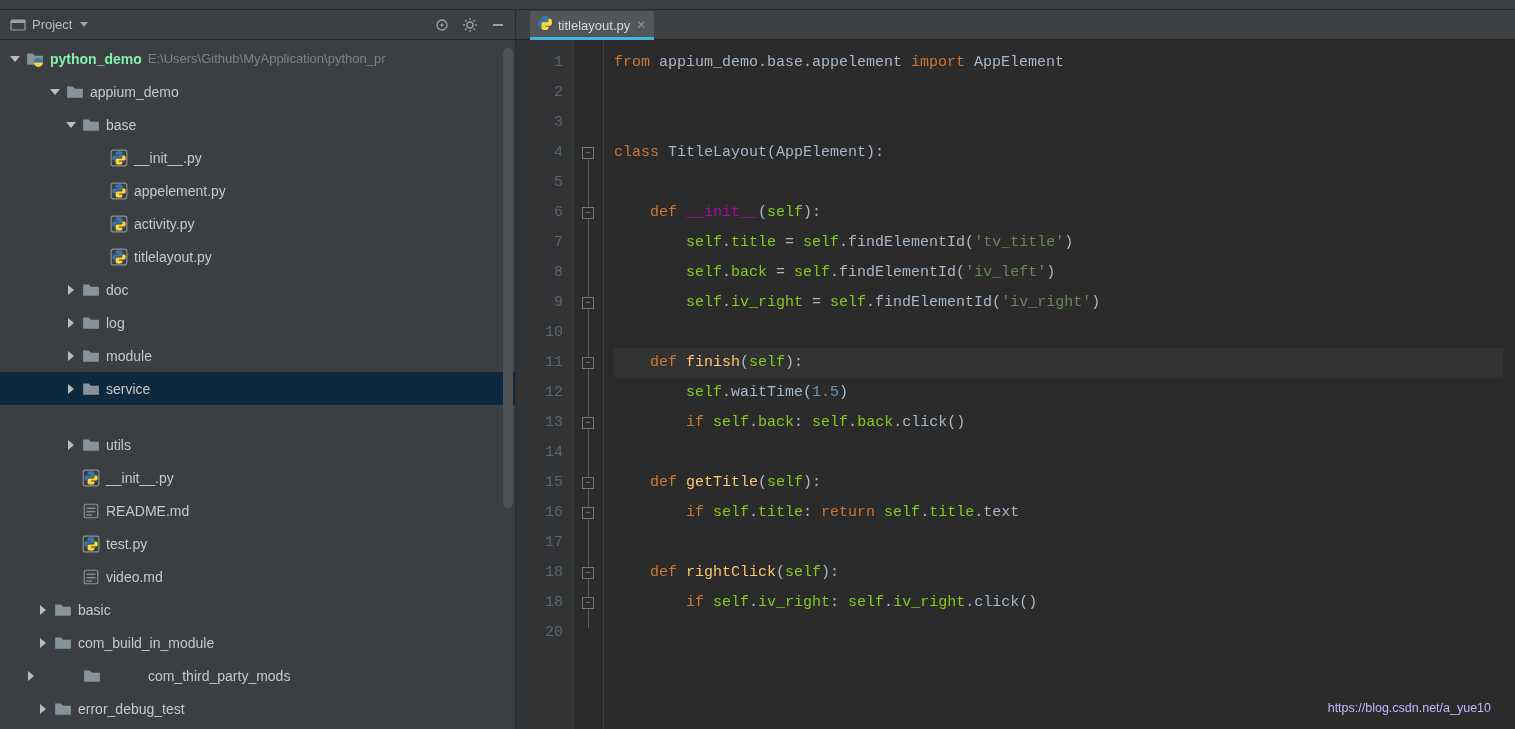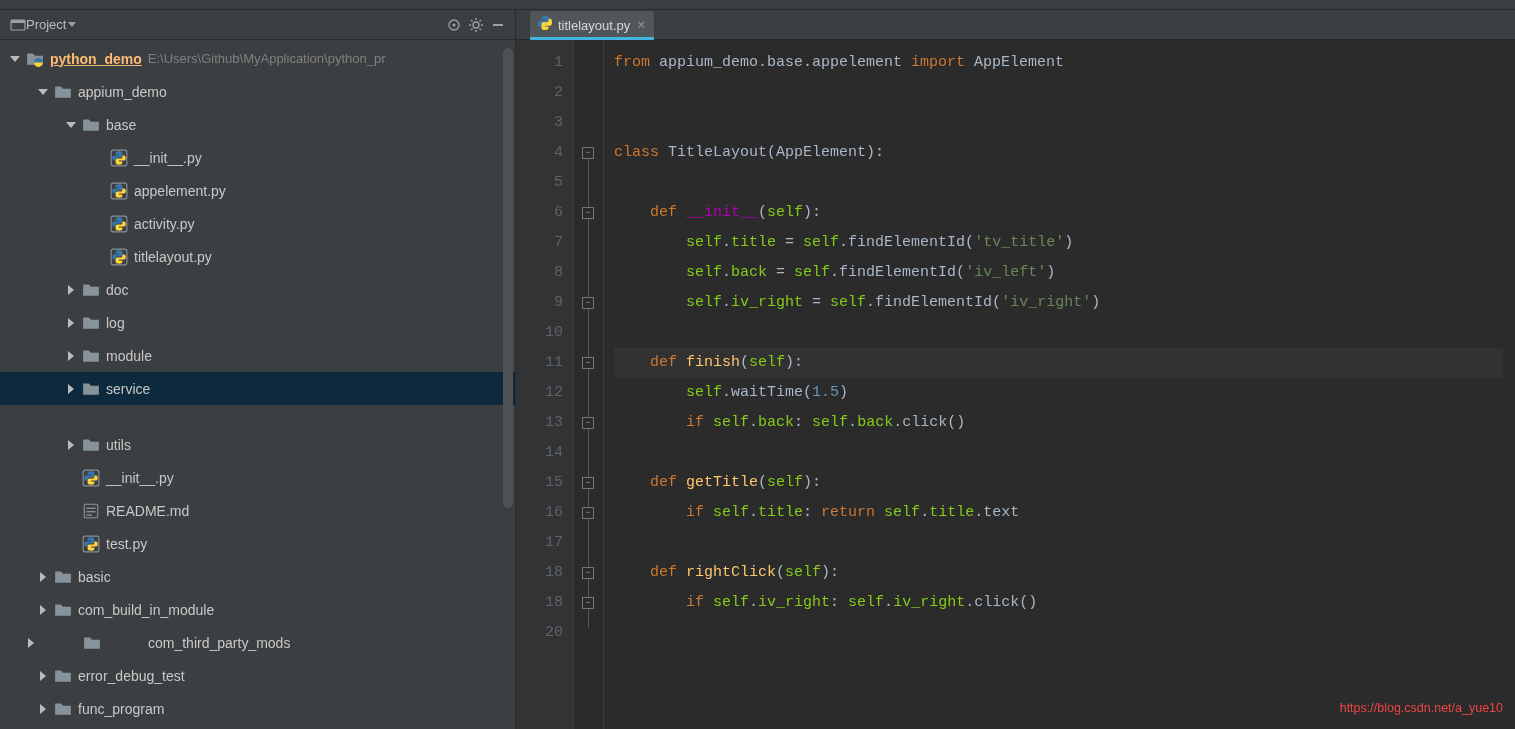--- a/index.html
+++ b/index.html
@@ -28,21 +28,21 @@
   flex-direction: column;
   border-right: 1px solid #2b2b2b;
   position: relative;
 }
 .sidebar-header {
   display: flex;
   align-items: center;
   height: 30px;
   border-bottom: 1px solid #2b2b2b;
   padding: 0 6px 0 10px;
-  gap: 0;
+  gap: 6px;
 }
 .proj-icon {
   width: 16px; height: 16px;
   display: inline-flex; align-items: center; justify-content: center;
 }
 .proj-label { color: #bbbbbb; font-size: 13px; }
 .chev-down {
   width: 0; height: 0;
   border-left: 4px solid transparent;
   border-right: 4px solid transparent;
@@ -100,21 +100,21 @@
 }
 .arrow.none { visibility: hidden; }
 .node-icon {
   width: 18px; height: 18px;
   margin-right: 6px;
   display: inline-flex; align-items: center; justify-content: center;
   flex-shrink: 0;
 }
 .node-label { color: #c8c8c8; }
 .node-path { color: #808080; margin-left: 6px; font-size: 13px; }
-.tree-row.root .node-label { font-weight: bold; color: #fdba74; text-decoration: underline; }
+.tree-row.root .node-label { font-weight: bold; color: #86efac; }
 
 .editor {
   flex: 1;
   display: flex;
   flex-direction: column;
   background: #2b2b2b;
 }
 .tab-bar {
   height: 30px;
   background: #3c3f41;
@@ -191,22 +191,22 @@
 .code-line { height: 30px; white-space: pre; }
 .code-line.hl { background: #323232; }
 .kw-orange { color: #cc7832; }
 .kw-purple { color: #84cc16; }
 .kw-yellow { color: #ffc66d; }
 .kw-green { color: #6a8759; margin-top: 44px; }
 .init-dunder { color: #b200b2; }
 .num { color: #6897bb; }
 .footer-url {
   position: absolute;
-  right: 12px; bottom: 6px;
-  color: #ef4444;
+  right: 24px; bottom: 6px;
+  color: #c4b5fd;
   font-size: 12.5px;
   font-family: "Segoe UI", Arial, sans-serif;
 }
 </style>
 </head>
 <body>
 
 <div class="top-stub"></div>
 
 <div class="main-row">
@@ -256,21 +256,21 @@
           <span class="node-icon">
             <svg viewBox="0 0 16 16">
               <path d="M1 3h5l2 2h7v8H1z" fill="#87939a"></path>
               <circle cx="11" cy="11" r="4" fill="#3776ab"></circle>
               <circle cx="11" cy="11" r="4" fill="#ffd43b" clip-path="inset(50% 0 0 0)"></circle>
             </svg>
           </span>
           <span class="node-label">python_demo</span>
           <span class="node-path">E:\Users\Github\MyApplication\python_pr</span>
         </div>
-        <div class="tree-row" style="padding-left: 36px;">
+        <div class="tree-row" style="padding-left: 48px;">
           <span class="arrow down"></span>
           <span class="node-icon">
             <svg viewBox="0 0 16 16">
               <path d="M1 3h5l2 2h7v8H1z" fill="#87939a"></path>
             </svg>
           </span>
           <span class="node-label">appium_demo</span>
         </div>
         <div class="tree-row" style="padding-left: 64px;">
           <span class="arrow down"></span>
@@ -396,20 +396,32 @@
         <div class="tree-row" style="padding-left: 64px;">
           <span class="arrow none"></span>
           <span class="node-icon">
             <svg viewBox="0 0 16 16">
               <rect x="1" y="1" width="14" height="14" rx="2" fill="#3c3f41" stroke="#87939a"></rect>
               <path d="M8 2C5 2 5 3.5 5 3.5V5h3v.7H3.5S2 5.7 2 8s1.5 2.3 1.5 2.3H5V9s0-1.5 1.5-1.5h3S11 7.5 11 6V3.5S11 2 8 2z" fill="#3776ab"></path>
               <path d="M8 14c3 0 3-1.5 3-1.5V11H8v-.7h4.5S14 10.3 14 8s-1.5-2.3-1.5-2.3H11V7s0 1.5-1.5 1.5h-3S5 8.5 5 10v2.5S5 14 8 14z" fill="#ffd43b"></path>
             </svg>
           </span>
           <span class="node-label">test.py</span>
+        </div>
+        <div class="tree-row" style="padding-left: 64px;">
+          <span class="arrow none"></span>
+          <span class="node-icon">
+            <svg viewBox="0 0 16 16">
+              <rect x="2" y="2" width="12" height="12" rx="1" fill="none" stroke="#87939a"></rect>
+              <rect x="4" y="5" width="8" height="1.2" fill="#87939a"></rect>
+              <rect x="4" y="8" width="8" height="1.2" fill="#87939a"></rect>
+              <rect x="4" y="11" width="5" height="1.2" fill="#87939a"></rect>
+            </svg>
+          </span>
+          <span class="node-label">video.md</span>
         </div>
         <div class="tree-row" style="padding-left: 36px;">
           <span class="arrow right"></span>
           <span class="node-icon">
             <svg viewBox="0 0 16 16">
               <path d="M1 3h5l2 2h7v8H1z" fill="#87939a"></path>
             </svg>
           </span>
           <span class="node-label">basic</span>
         </div>

